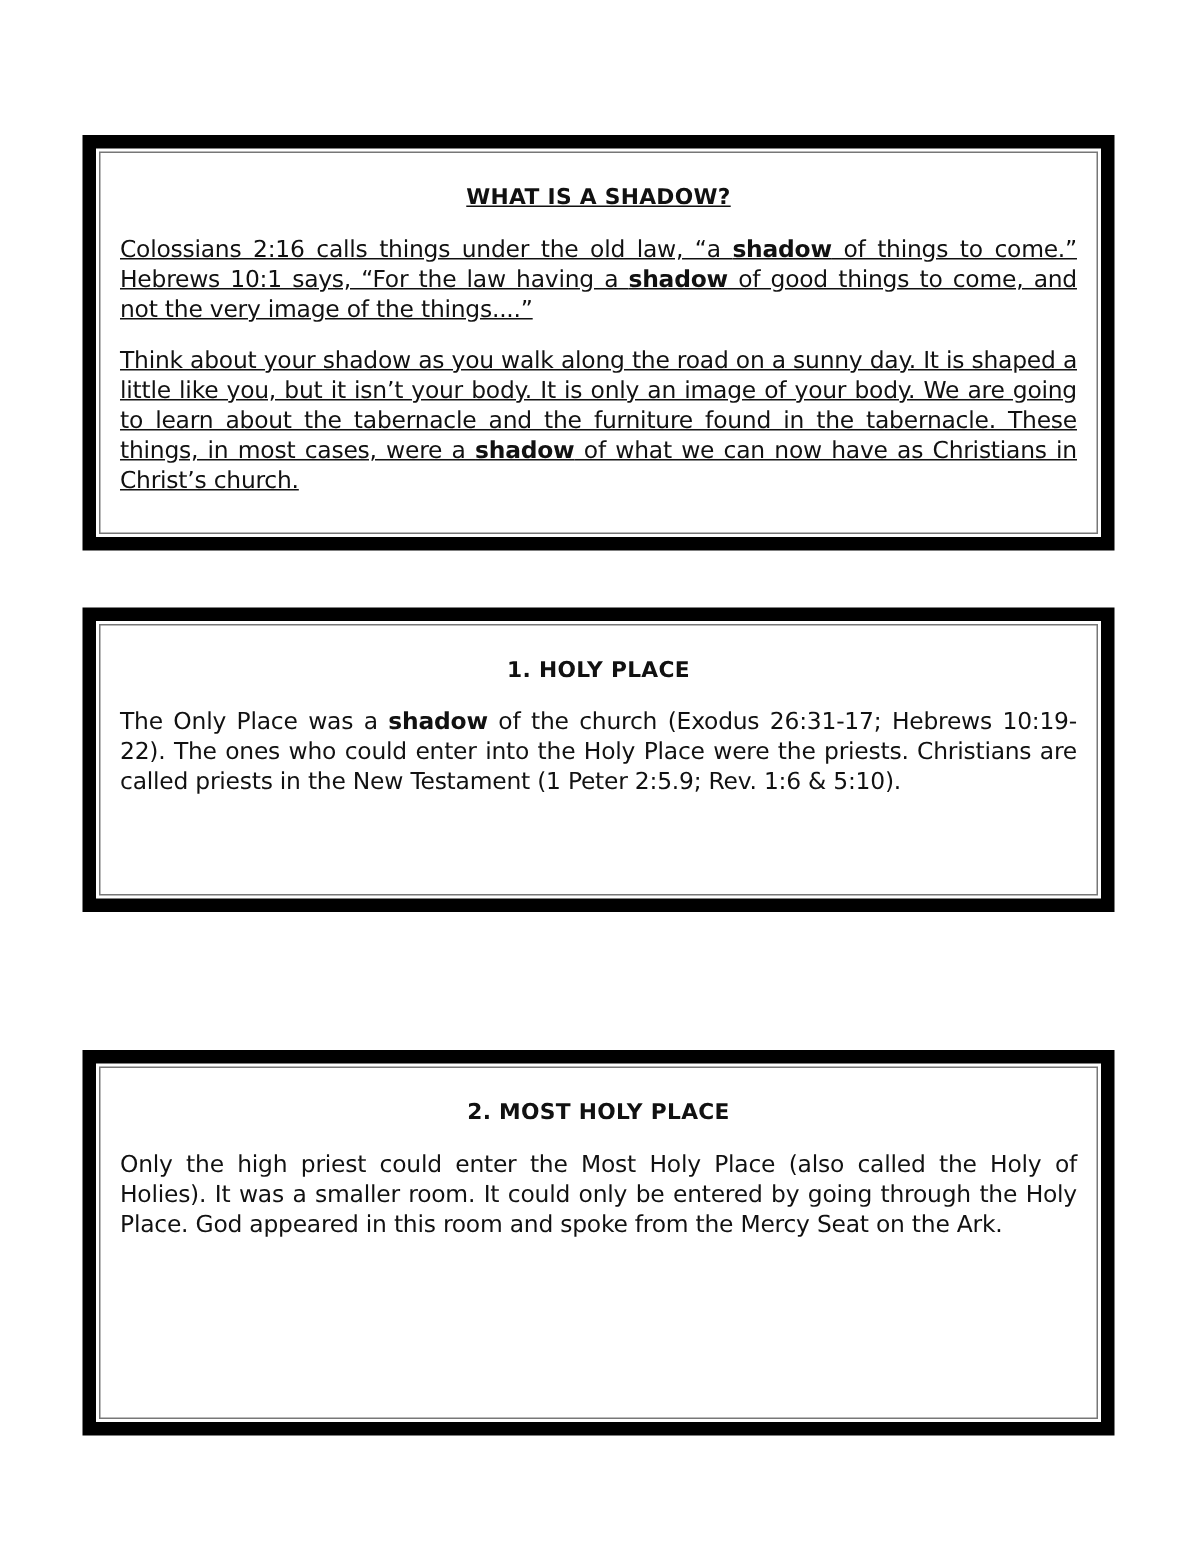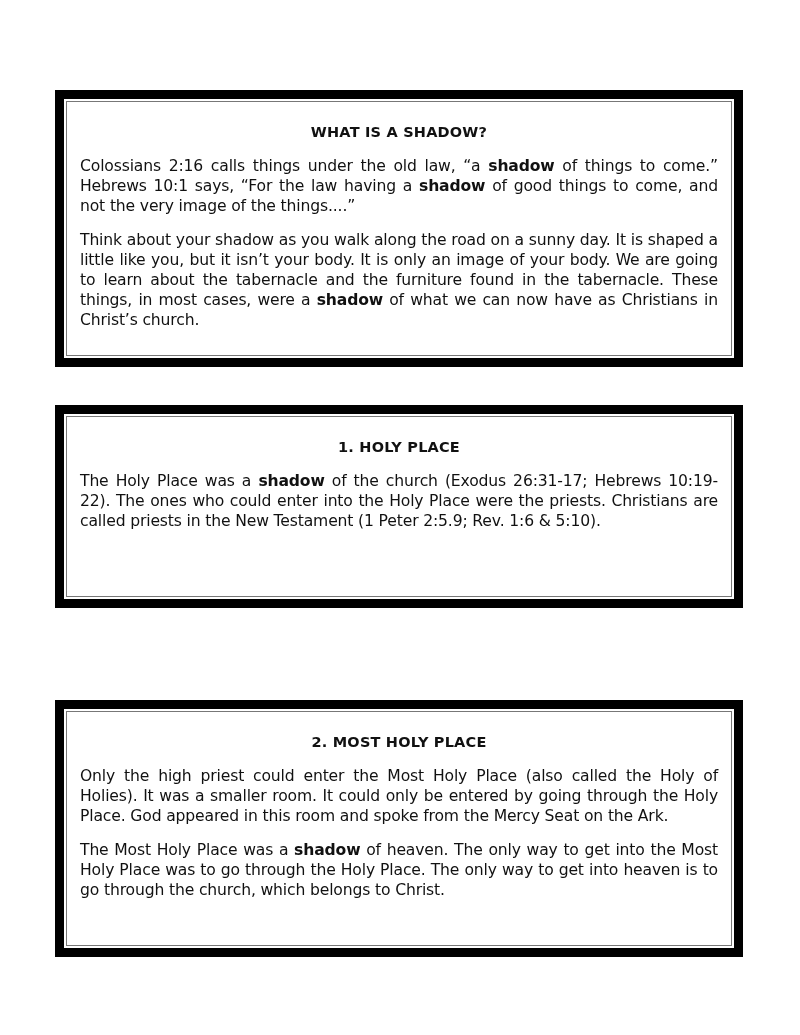--- a/index.html
+++ b/index.html
@@ -19,47 +19,46 @@
   }
   .title {
     text-align:center; font-weight:bold; font-size:14.5px; letter-spacing:0.2px;
     margin:8px 0 16px 0;
   }
   .para {
     font-size:15.6px; line-height:20px; text-align:justify; margin:0 0 14px 0;
     letter-spacing:-0.15px;
   }
   .para b { font-weight:bold;margin-top:32px; }
-  #card1 { top:90px; height:277px; }
+  #card1 { top:90px; height:277px;text-decoration:underline; }
   #card2 { top:405px; height:203px; }
   #card3 { top:700px; height:257px; }
 </style>
 </head>
 <body>
 
 <div class="card" id="card1">
   <div class="card-inner">
     <div class="card-inner2">
       <div class="title">WHAT IS A SHADOW?</div>
       <p class="para"><span>Colossians 2:16 calls things under the old law, “a </span><b>shadow</b><span> of things to come.”  Hebrews 10:1 says, “For the law having a </span><b>shadow</b><span> of good things to come, and not the very image of the things....”</span></p>
       <p class="para"><span>Think about your shadow as you walk along the road on a sunny day.  It is shaped a little like you, but it isn’t your body.  It is only an image of your body.  We are going to learn about the tabernacle and the furniture found in the tabernacle.  These things, in most cases, were a </span><b>shadow</b><span> of what we can now have as Christians in Christ’s church.</span></p>
     </div>
   </div>
 </div>
 
 <div class="card" id="card2">
   <div class="card-inner">
     <div class="card-inner2">
       <div class="title">1. HOLY PLACE</div>
-      <p class="para"><span>The Holy Place was a </span><b>shadow</b><span> of the church (Exodus 26:31-17; Hebrews 10:19-22).  The ones who could enter into the Holy Place were the priests.  Christians are called priests in the New Testament (1 Peter 2:5.9; Rev. 1:6 &amp; 5:10).</span></p>
+      <p class="para"><span>The Only Place was a </span><b>shadow</b><span> of the church (Exodus 26:31-17; Hebrews 10:19-22).  The ones who could enter into the Holy Place were the priests.  Christians are called priests in the New Testament (1 Peter 2:5.9; Rev. 1:6 &amp; 5:10).</span></p>
     </div>
   </div>
 </div>
 
 <div class="card" id="card3">
   <div class="card-inner">
     <div class="card-inner2">
       <div class="title">2. MOST HOLY PLACE</div>
       <p class="para"><span>Only the high priest could enter the Most Holy Place (also called the Holy of Holies).  It was a smaller room.  It could only be entered by going through the Holy Place.  God appeared in this room and spoke from the Mercy Seat on the Ark.</span></p>
-      <p class="para"><span>The Most Holy Place was a </span><b>shadow</b><span> of heaven.  The only way to get into the Most Holy Place was to go through the Holy Place.  The only way to get into heaven is to go through the church, which belongs to Christ.</span></p>
     </div>
   </div>
 </div>
 
 </body></html>

